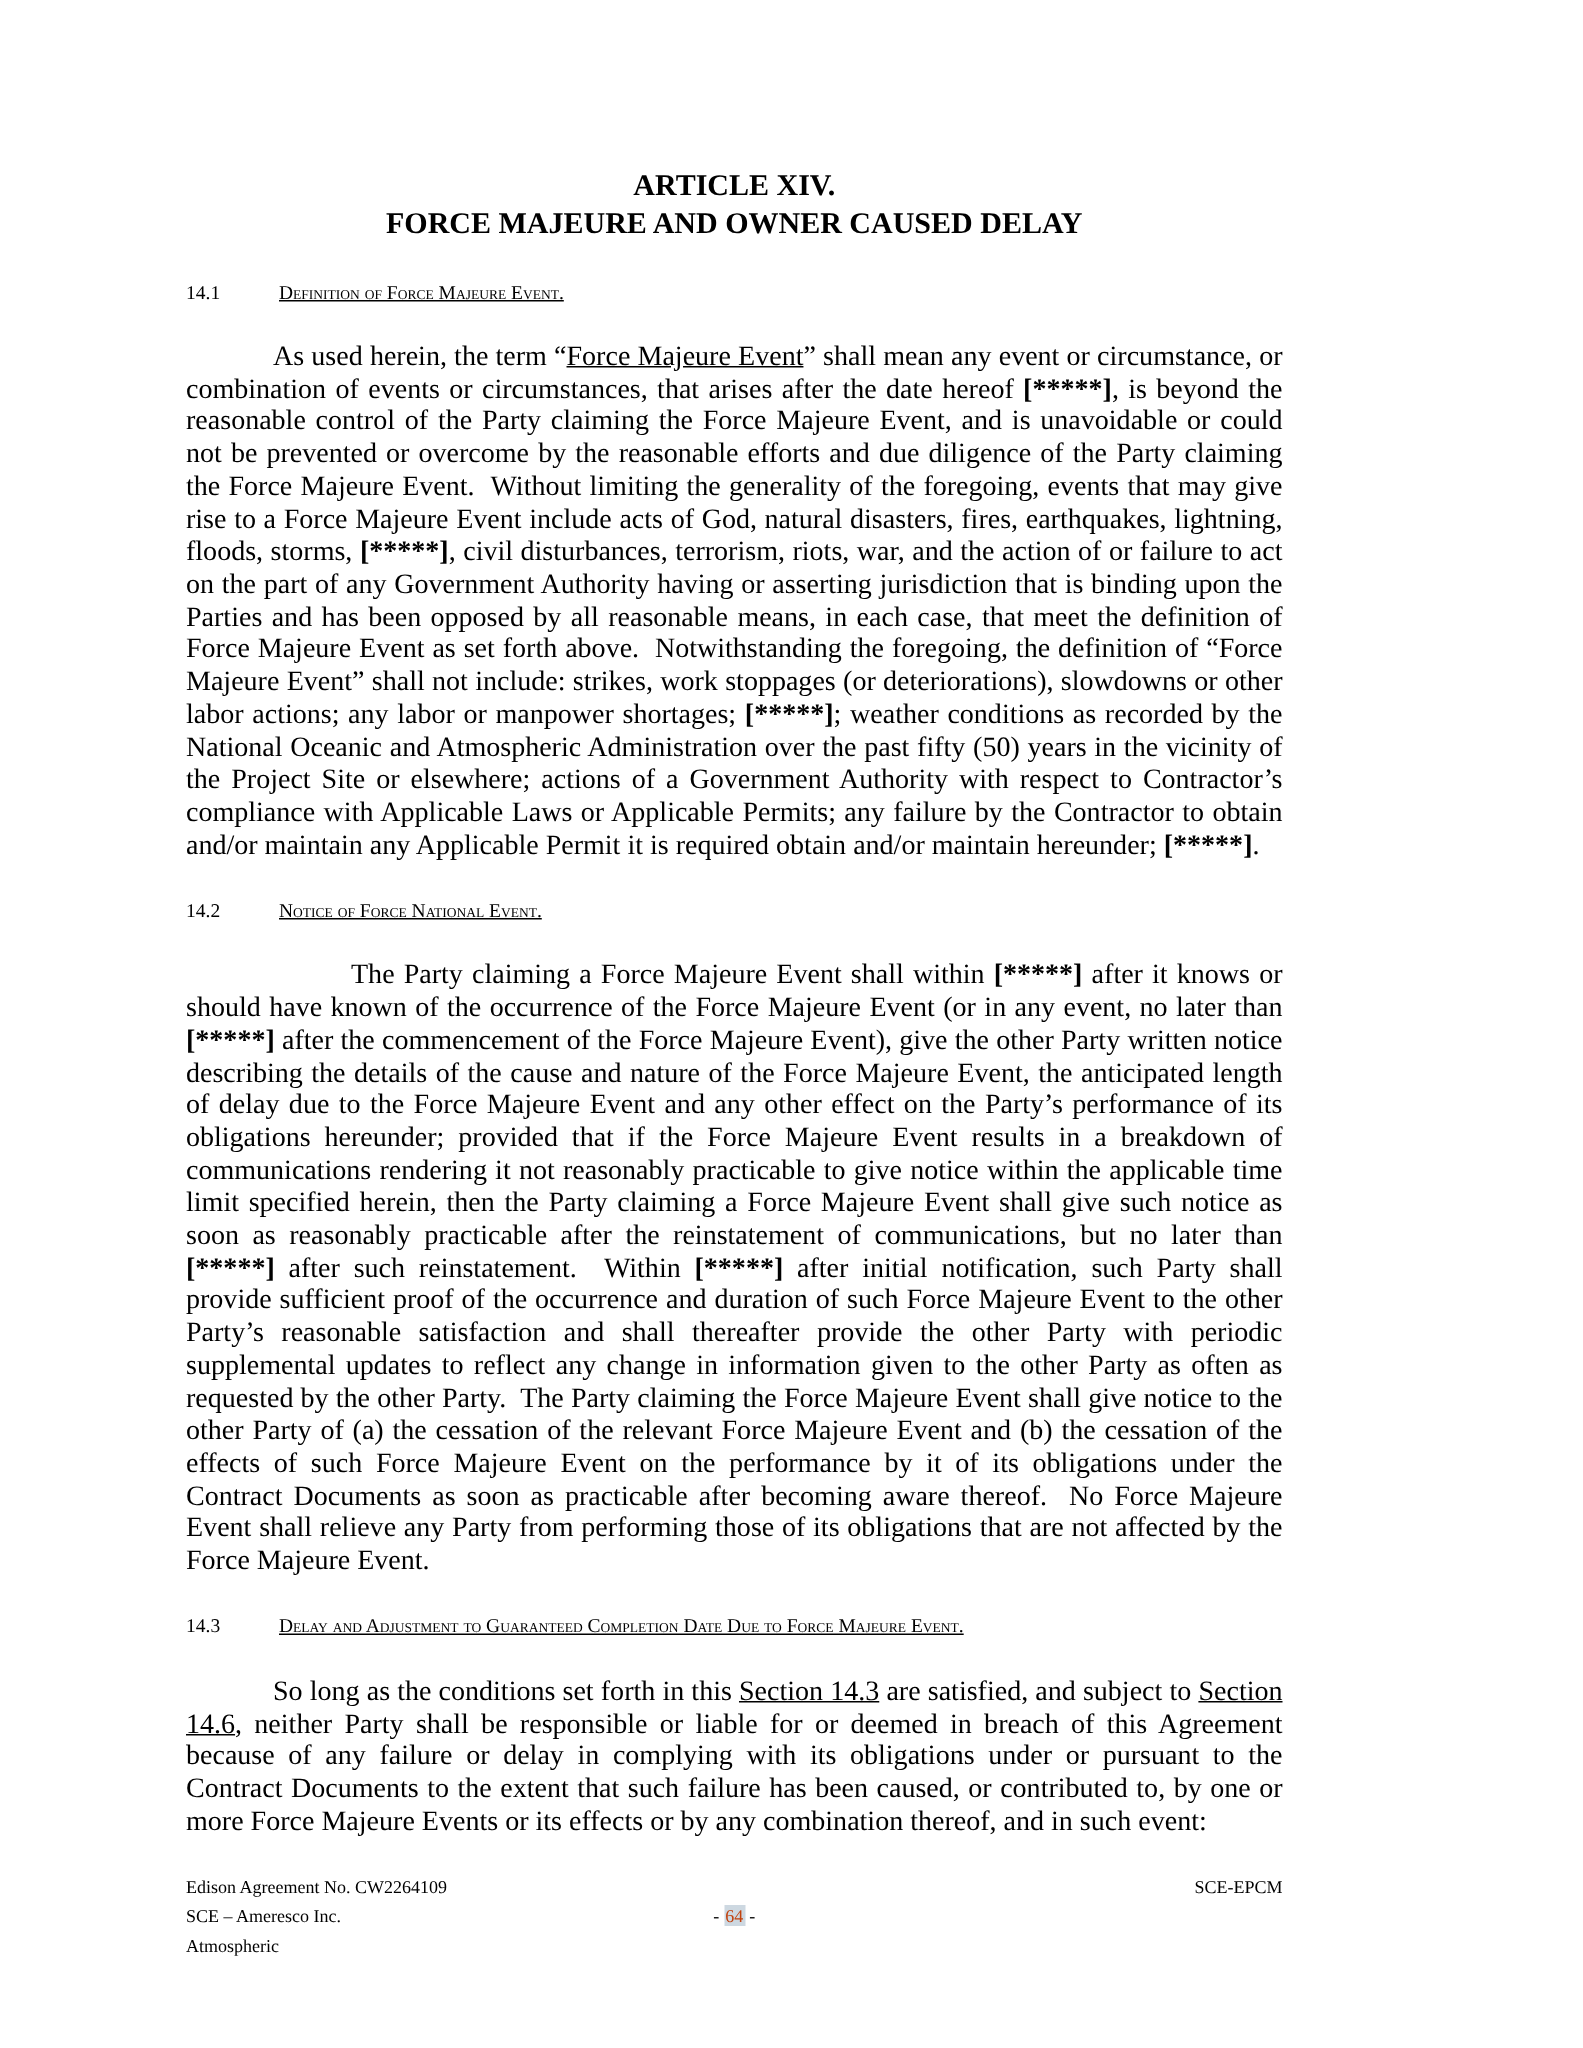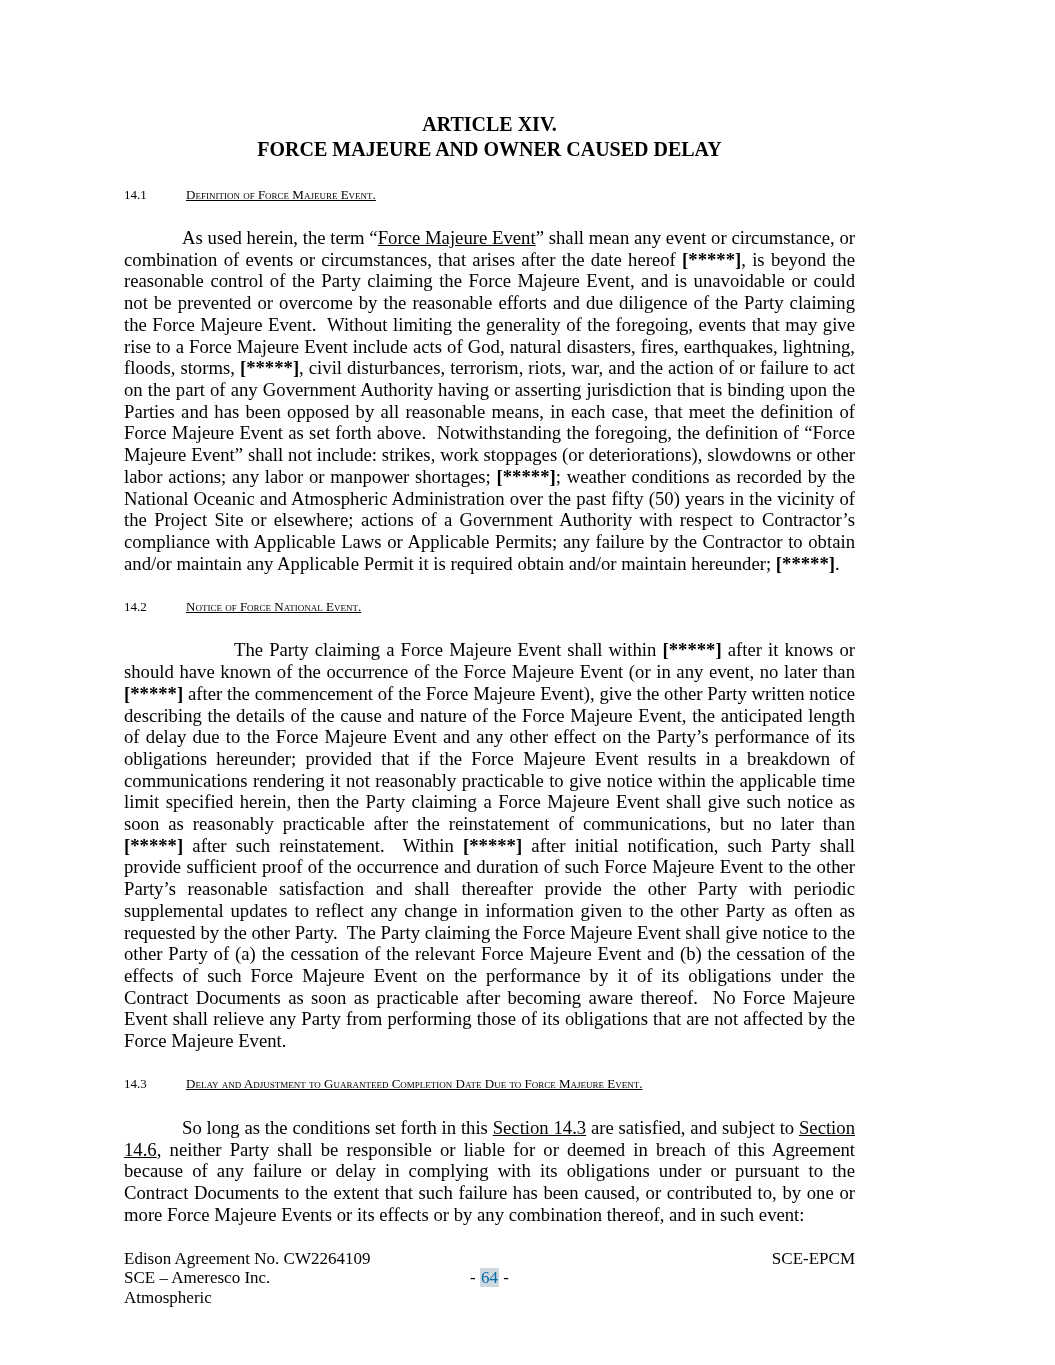--- a/index.html
+++ b/index.html
@@ -45,30 +45,30 @@
 
   .seg.bold { font-weight: bold; }
   .seg.underline { text-decoration: underline; }
 
   .footer {
     position: absolute;
     left: 124px;
     right: 124px;
     top: 1249px;
     display: flex;
-    font-size: 17px;
+    font-size: 12px;
     line-height: 19.3px;
     justify-content: space-between;
   }
   .footer-left  { flex: 1; text-align: left; }
   .footer-right { flex: 1; text-align: right; }
   .footer-center { padding-top: 19.3px; white-space: pre; }
   .page-field {
     background: #cdd8e1;
-    color: #0369a1;
+    color: #c2410c;
     padding: 0 1px;
   }
 </style>
 </head>
 <body>
 
 <div class="page">
   <div class="content">
 
     <div class="doc-title">

